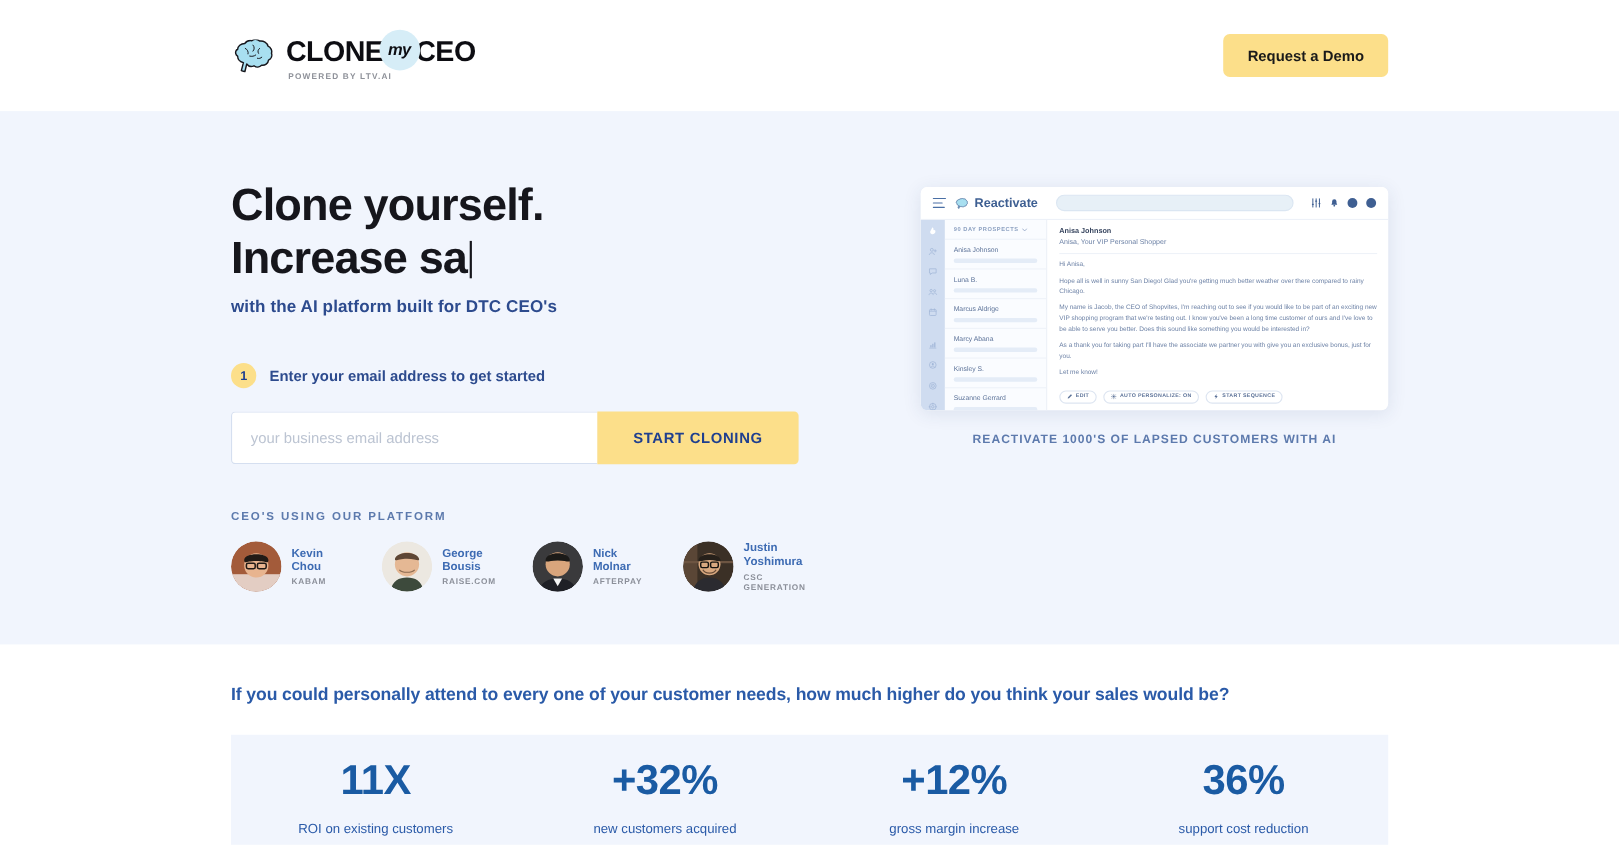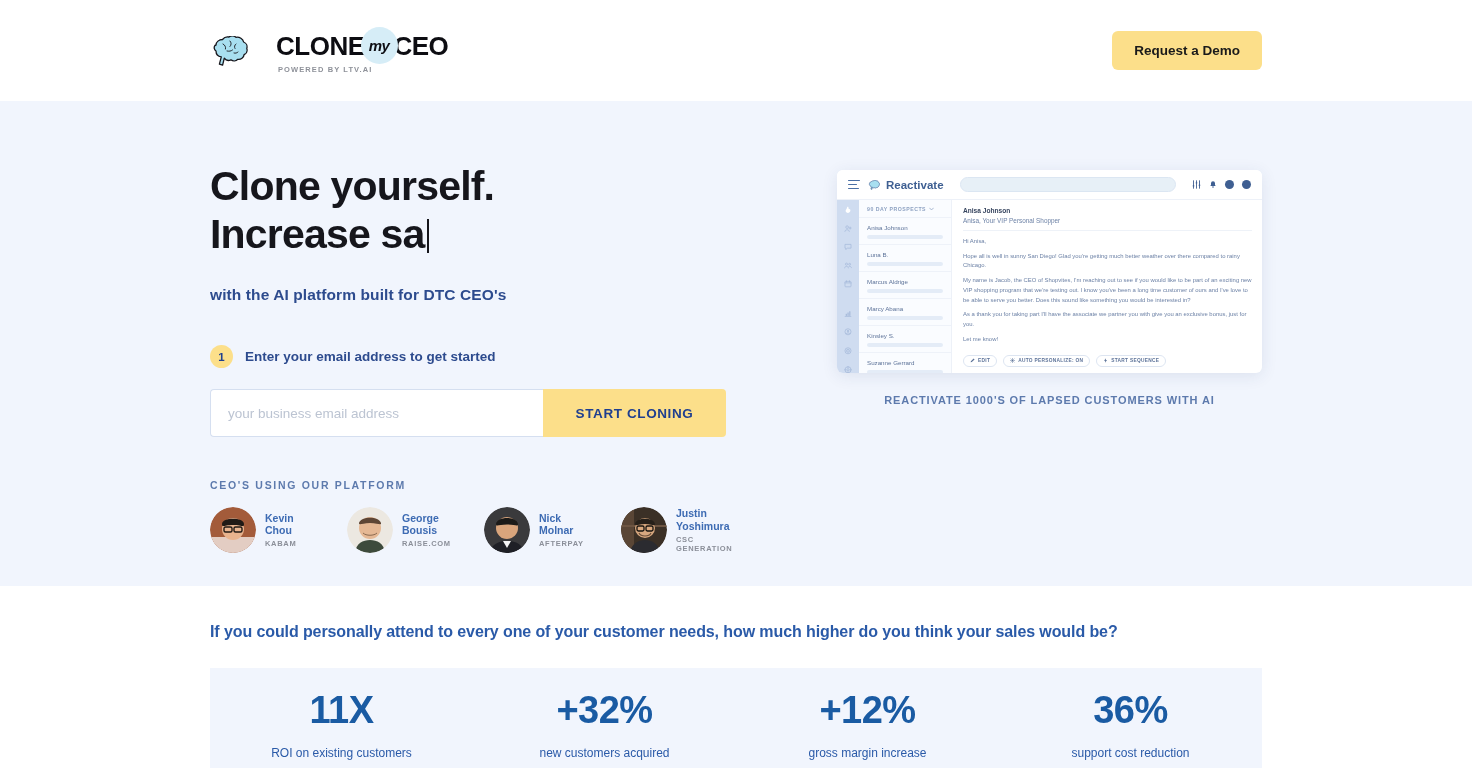--- a/index.html
+++ b/index.html
@@ -12,21 +12,21 @@
 
   
   .site-header {
     height: 101px;
     background: #ffffff;
     display: flex;
     align-items: center;
     justify-content: space-between;
     padding: 0 210px;
   }
-  .logo-wrap { display: flex; align-items: center; gap: 24px; }
+  .logo-wrap { display: flex; align-items: center; gap: 8px; }
   .brain-icon { width: 42px; height: 30px; flex: none; }
   .logo-text-block { display: flex; flex-direction: column; gap: 1px; }
   .logo-main {
     display: flex; align-items: center;
     font-size: 26px; font-weight: 800; letter-spacing: -0.5px;
     color: #0d0d12; line-height: 1;
   }
   .logo-my {
     position: relative;
     display: inline-flex; align-items: center; justify-content: center;
@@ -59,21 +59,21 @@
   .hero-left { width: 560px; }
   .headline {
     font-size: 41px; font-weight: 800; line-height: 1.16;
     color: #16161c; letter-spacing: -0.8px;
   }
   .headline .caret {
     display: inline-block; width: 2px; height: 34px;
     background: #16161c; vertical-align: -5px; margin-left: 2px;
   }
   .subhead {
-    margin-top: 28px;
+    margin-top: 13px;
     font-size: 15.5px; font-weight: 700; color: #2d4b8e;
     letter-spacing: 0.1px;
   }
   .step-row { display: flex; align-items: center; gap: 12px; margin-top: 41px; }
   .step-badge {
     width: 23px; height: 23px; border-radius: 50%;
     background: #fcdf8a; color: #1f3f8f;
     font-size: 11.5px; font-weight: 700;
     display: flex; align-items: center; justify-content: center;
   }

